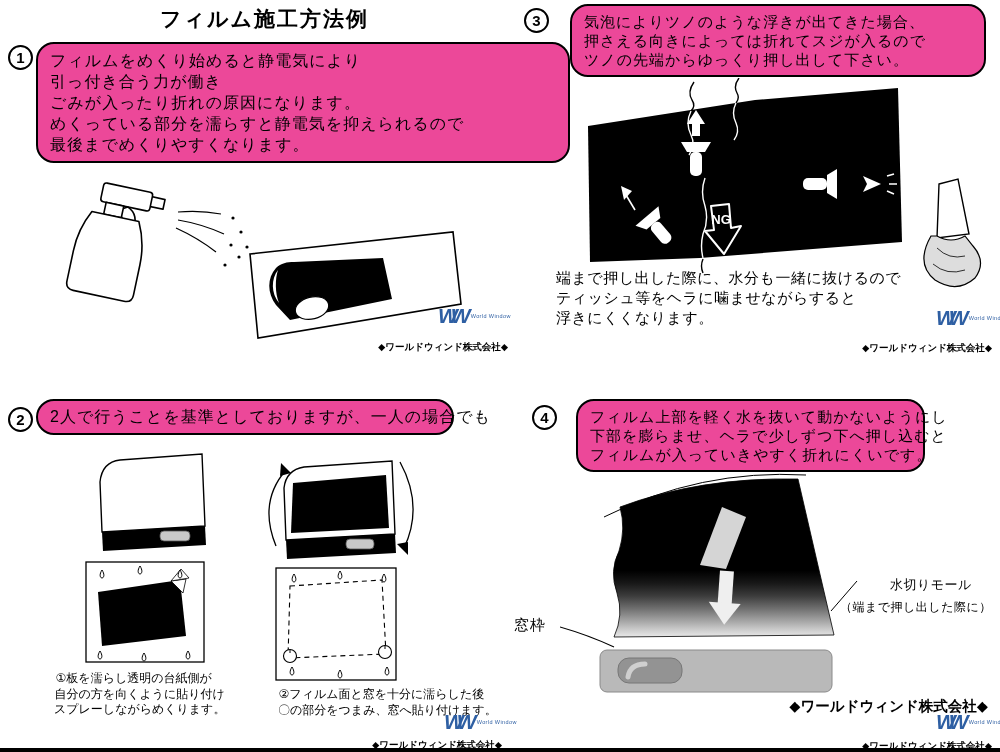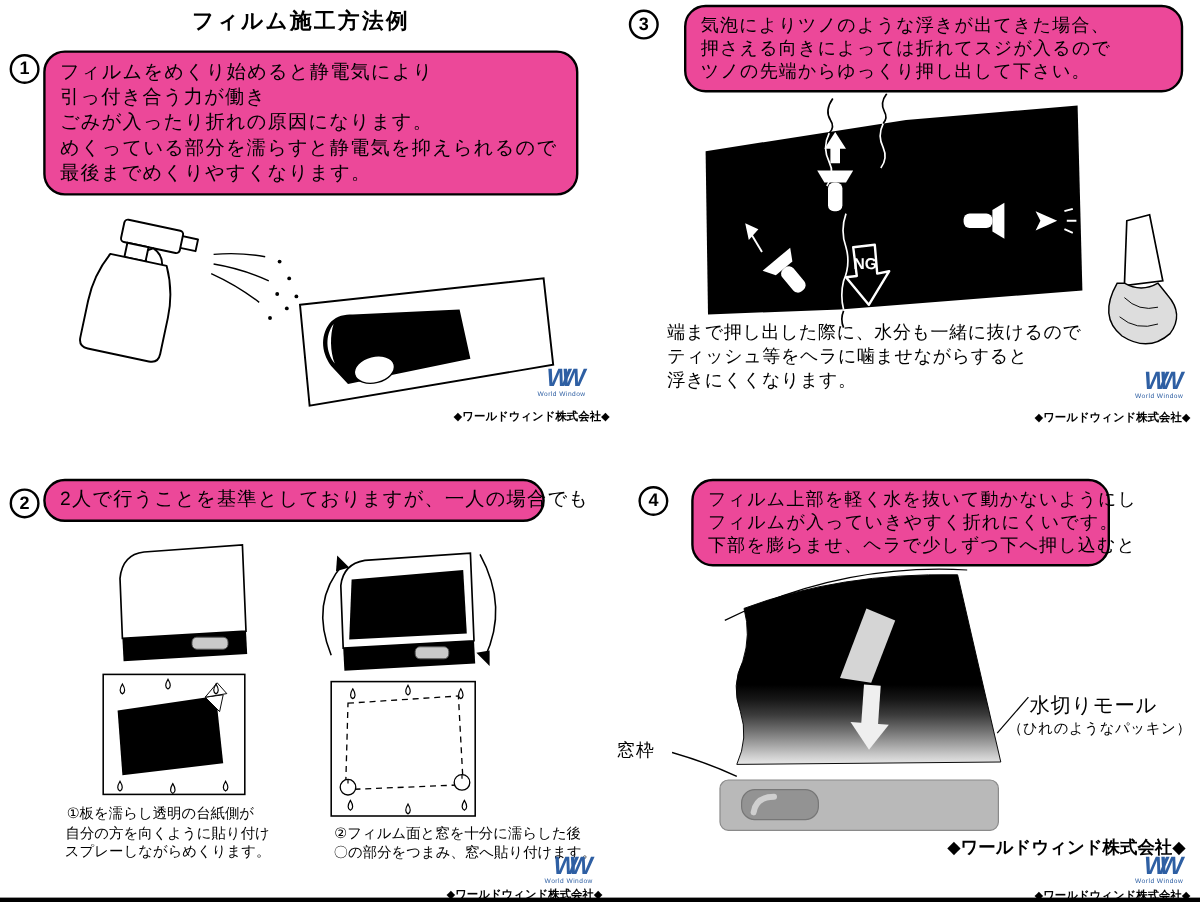--- a/index.html
+++ b/index.html
@@ -2,55 +2,55 @@
 <html><head>
 <meta charset="utf-8">
 <style>
   * { margin:0; padding:0; box-sizing:border-box; }
   html,body { background:#fff; }
   body {
     width:1000px; height:752px; position:relative; overflow:hidden;
     font-family:"Liberation Sans","DejaVu Sans",sans-serif; color:#000;
   }
   .abs { position:absolute; }
-  .title { font-size:18px; letter-spacing:2px; font-weight:bold; }
+  .title { font-size:21px; letter-spacing:2px; font-weight:bold; }
   .circ {
     width:25px; height:25px; border:2px solid #000; border-radius:50%;
     display:flex; align-items:center; justify-content:center;
     font-size:15px; font-weight:bold; background:#fff;
   }
   .bubble {
     border:2px solid #000; border-radius:18px; background:#ec4899;
     padding:6px 12px; letter-spacing:1px;
   }
   .bubble .bl { font-size:16px; line-height:21px; white-space:nowrap; }
   .b3 .bl, .b4 .bl { font-size:15px; line-height:19px; }
   .b2 .bl { line-height:20px; }
   .note .bl { font-size:15px; line-height:20px; letter-spacing:0.5px; white-space:nowrap; }
   .caption .bl { font-size:12px; line-height:15.5px; white-space:nowrap;text-align:center; }
   .corp-small { font-size:9.5px; font-weight:bold; white-space:nowrap; }
   .corp-large { font-size:14.5px; font-weight:bold; text-align:right; white-space:nowrap; }
-  .ww-logo { display:flex; flex-direction:column; align-items:flex-end; width:50px; }
+  .ww-logo { display:flex; align-items:center; width:50px; }
   .ww-mark {
     font-size:21px; font-weight:bold; font-style:italic; letter-spacing:-7px;
     color:#2e5fa3; line-height:20px; padding-right:7px;
   }
   .ww-sub { font-size:5.5px; color:#2e5fa3; white-space:nowrap; letter-spacing:0.4px; }
   .lbl-frame { font-size:15px; font-weight:normal; letter-spacing:1px; }
-  .lbl-mold { font-size:17px; letter-spacing:0.5px; }
+  .lbl-mold { font-size:13px; letter-spacing:0.5px;margin-left:32px; }
   .lbl-mold-sub { font-size:12px; letter-spacing:0.5px; }
   .bottom-bar { left:0; top:748px; width:1000px; height:4px; background:#000; }
 </style>
 </head>
 <body>
 
 <div class="abs title" style="left:160px;top:5px">フィルム施工方法例</div>
 
 <div class="abs circ" style="left:8px;top:45px">1</div>
-<div class="abs bubble b1" style="left:36px;top:42px;width:446px">
+<div class="abs bubble b1" style="left:36px;top:42px;width:534px">
   <div class="bl">フィルムをめくり始めると静電気により</div>
   <div class="bl">引っ付き合う力が働き</div>
   <div class="bl">ごみが入ったり折れの原因になります。</div>
   <div class="bl">めくっている部分を濡らすと静電気を抑えられるので</div>
   <div class="bl">最後までめくりやすくなります。</div>
 </div>
 
 <svg class="abs" style="left:40px;top:162px" width="440" height="195" viewBox="0 0 440 195">
   <g transform="rotate(12 70 80)" fill="#fff" stroke="#000" stroke-width="1.6" stroke-linejoin="round">
     <rect x="100" y="27" width="15" height="10"></rect>
@@ -211,22 +211,22 @@
 
 <div class="abs ww-logo" style="left:444px;top:712px">
   <span class="ww-mark">WW</span>
   <span class="ww-sub">World Window</span>
 </div>
 <div class="abs corp-small" style="left:372px;top:739px">◆ワールドウィンド株式会社◆</div>
 
 <div class="abs circ" style="left:532px;top:405px">4</div>
 <div class="abs bubble b4" style="left:576px;top:399px;width:349px">
   <div class="bl">フィルム上部を軽く水を抜いて動かないようにし</div>
+  <div class="bl">下部を膨らませ、ヘラで少しずつ下へ押し込むと</div>
   <div class="bl">フィルムが入っていきやすく折れにくいです。</div>
-  <div class="bl">下部を膨らませ、ヘラで少しずつ下へ押し込むと</div>
 </div>
 
 <svg class="abs" style="left:560px;top:465px" width="435" height="235" viewBox="0 0 435 235">
   <defs>
     <linearGradient id="filmGrad4" x1="0" y1="0" x2="0" y2="1">
       <stop offset="0" stop-color="#000"></stop>
       <stop offset="0.58" stop-color="#000"></stop>
       <stop offset="0.66" stop-color="#181818"></stop>
       <stop offset="0.74" stop-color="#3c3c3c"></stop>
       <stop offset="0.82" stop-color="#6f6f6f"></stop>
@@ -246,21 +246,21 @@
     <rect x="40" y="185" width="232" height="42" rx="7" fill="#b9b9b9" stroke="#8a8a8a"></rect>
     <rect x="58" y="193" width="64" height="25" rx="11" fill="#939393" stroke="#777"></rect>
     <path d="M68,212 Q70,199 85,199" fill="none" stroke="#cfcfcf" stroke-width="5" stroke-linecap="round"></path>
   </g>
   <path d="M0,162 Q28,170 54,182" fill="none" stroke="#000" stroke-width="1.2"></path>
   <path d="M297,116 L271,146" fill="none" stroke="#000" stroke-width="1"></path>
 </svg>
 
 <div class="abs lbl-frame" style="left:514px;top:616px">窓枠</div>
 <div class="abs lbl-mold" style="left:858px;top:576px">水切りモール</div>
-<div class="abs lbl-mold-sub" style="left:840px;top:599px">（ひれのようなパッキン）</div>
+<div class="abs lbl-mold-sub" style="left:840px;top:599px">（端まで押し出した際に）</div>
 
 <div class="abs corp-large" style="left:758px;top:697px;width:230px">◆ワールドウィンド株式会社◆</div>
 <div class="abs ww-logo" style="left:936px;top:712px">
   <span class="ww-mark">WW</span>
   <span class="ww-sub">World Window</span>
 </div>
 <div class="abs corp-small" style="left:862px;top:740px">◆ワールドウィンド株式会社◆</div>
 
 <div class="abs bottom-bar"></div>
 

